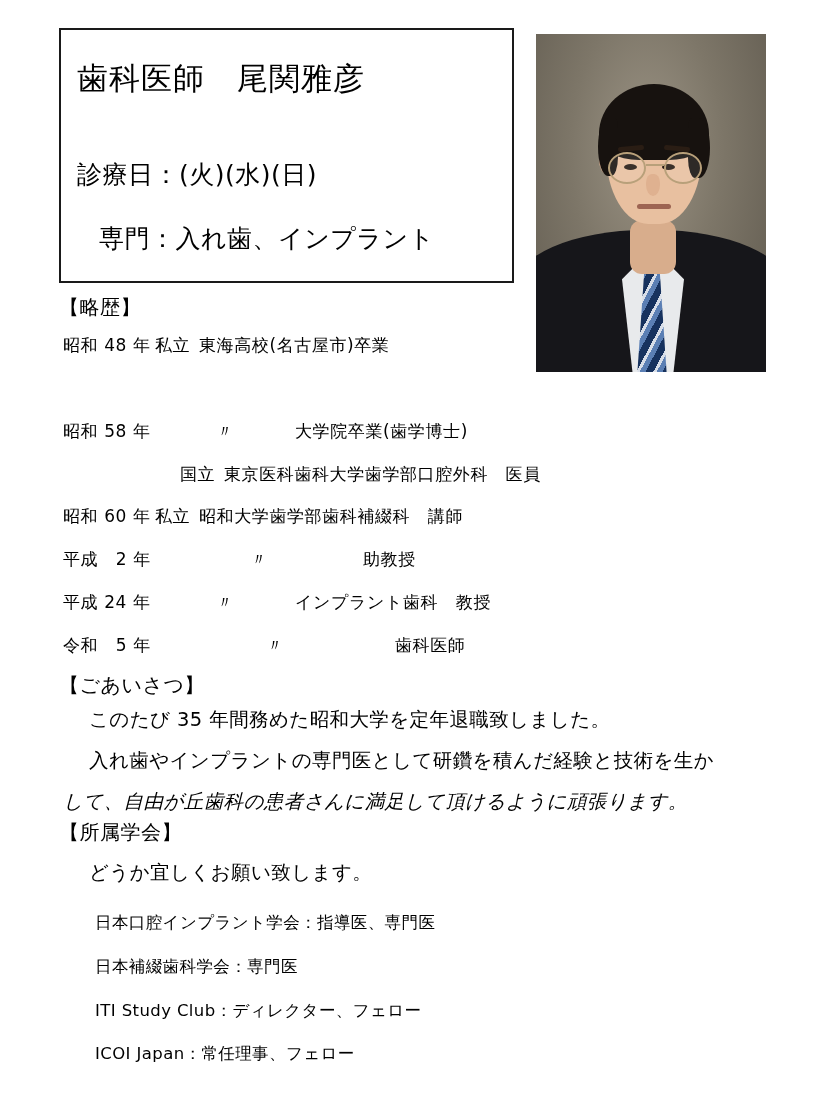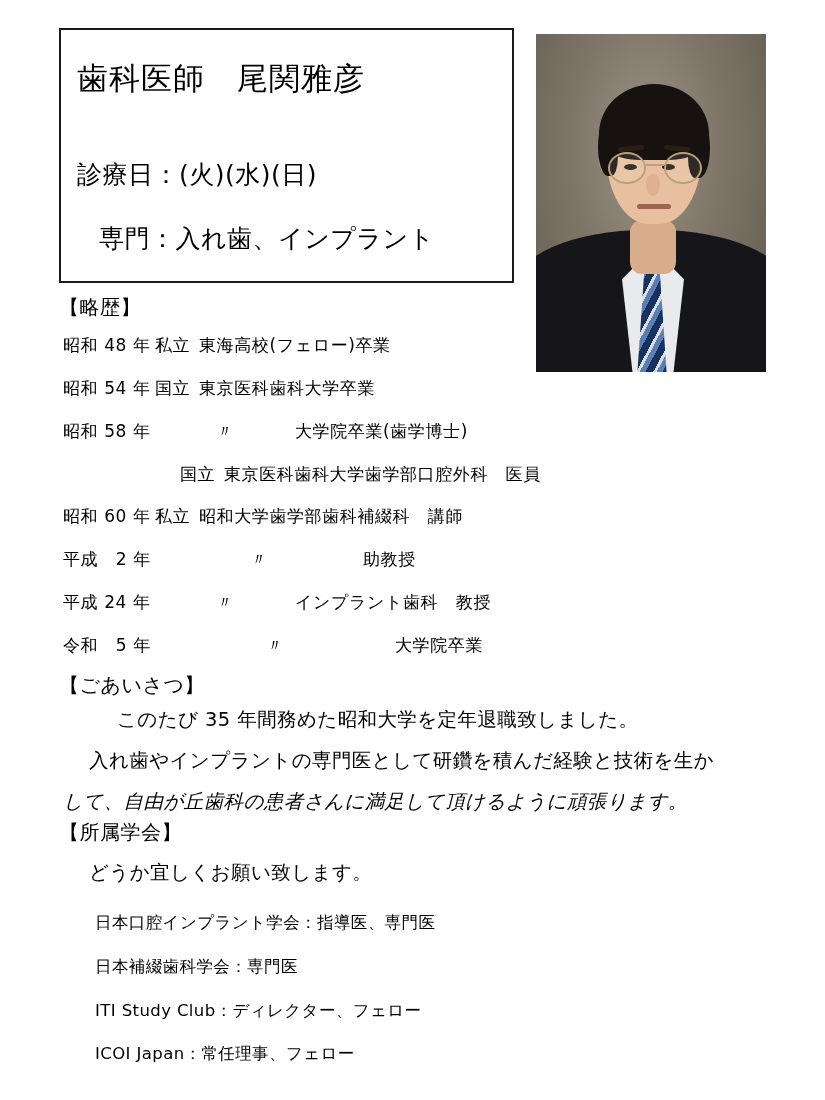--- a/index.html
+++ b/index.html
@@ -313,26 +313,23 @@
       </div>
       <div class="nose"></div>
       <div class="mouth"></div>
     </div>
 
   </div>
 
   <div class="line section-head" style="left:59px; top:294px;">【略歴】</div>
 
   <div class="line hist-line" style="left:63px; top:334px;">
-    <span class="hist-year">昭和 48 年</span><span class="hist-type">私立</span><span>東海高校(フェロー)卒業</span>
-  </div>
-
-  <div class="line hist-line" style="left:63px; top:377px;">
-    <span class="hist-year">昭和 54 年</span><span class="hist-type">国立</span><span>東京医科歯科大学卒業</span>
-  </div>
+    <span class="hist-year">昭和 48 年</span><span class="hist-type">私立</span><span>東海高校(名古屋市)卒業</span>
+  </div>
+
 
   <div class="line hist-line" style="left:63px; top:420px;">
     <span class="hist-year">昭和 58 年</span><span class="hist-ditto" style="width:140px;">〃</span><span>大学院卒業(歯学博士)</span>
   </div>
 
   <div class="line hist-line" style="left:180px; top:463px;">
     <span class="hist-type">国立</span><span>東京医科歯科大学歯学部口腔外科　医員</span>
   </div>
 
   <div class="line hist-line" style="left:63px; top:505px;">
@@ -341,26 +338,26 @@
 
   <div class="line hist-line" style="left:63px; top:548px;">
     <span class="hist-year">平成　2 年</span><span class="hist-ditto" style="width:208px;">〃</span><span>助教授</span>
   </div>
 
   <div class="line hist-line" style="left:63px; top:591px;">
     <span class="hist-year">平成 24 年</span><span class="hist-ditto" style="width:140px;">〃</span><span>インプラント歯科　教授</span>
   </div>
 
   <div class="line hist-line" style="left:63px; top:634px;">
-    <span class="hist-year">令和　5 年</span><span class="hist-ditto" style="width:240px;">〃</span><span>大学院卒業</span>
+    <span class="hist-year">令和　5 年</span><span class="hist-ditto" style="width:240px;">〃</span><span>歯科医師</span>
   </div>
 
   <div class="line section-head" style="left:59px; top:672px;">【ごあいさつ】</div>
 
-  <div class="line greet-line" style="left:89px; top:706px;margin-left:28px;">このたび 35 年間務めた昭和大学を定年退職致しました。</div>
+  <div class="line greet-line" style="left:89px; top:706px;">このたび 35 年間務めた昭和大学を定年退職致しました。</div>
   <div class="line greet-line" style="left:89px; top:747px;">入れ歯やインプラントの専門医として研鑽を積んだ経験と技術を生か</div>
   <div class="line greet-line" style="left:63px; top:788px;font-style:italic;">して、自由が丘歯科の患者さんに満足して頂けるように頑張ります。</div>
   <div class="line greet-line" style="left:89px; top:829px;margin-top:30px;">どうか宜しくお願い致します。</div>
 
   <div class="line section-head" style="left:59px; top:819px;">【所属学会】</div>
 
   <div class="line soc-line" style="left:95px; top:912px;">日本口腔インプラント学会：指導医、専門医</div>
   <div class="line soc-line" style="left:95px; top:956px;">日本補綴歯科学会：専門医</div>
   <div class="line soc-line" style="left:95px; top:1000px;">ITI Study Club：ディレクター、フェロー</div>
   <div class="line soc-line" style="left:95px; top:1043px;">ICOI Japan：常任理事、フェロー</div>

